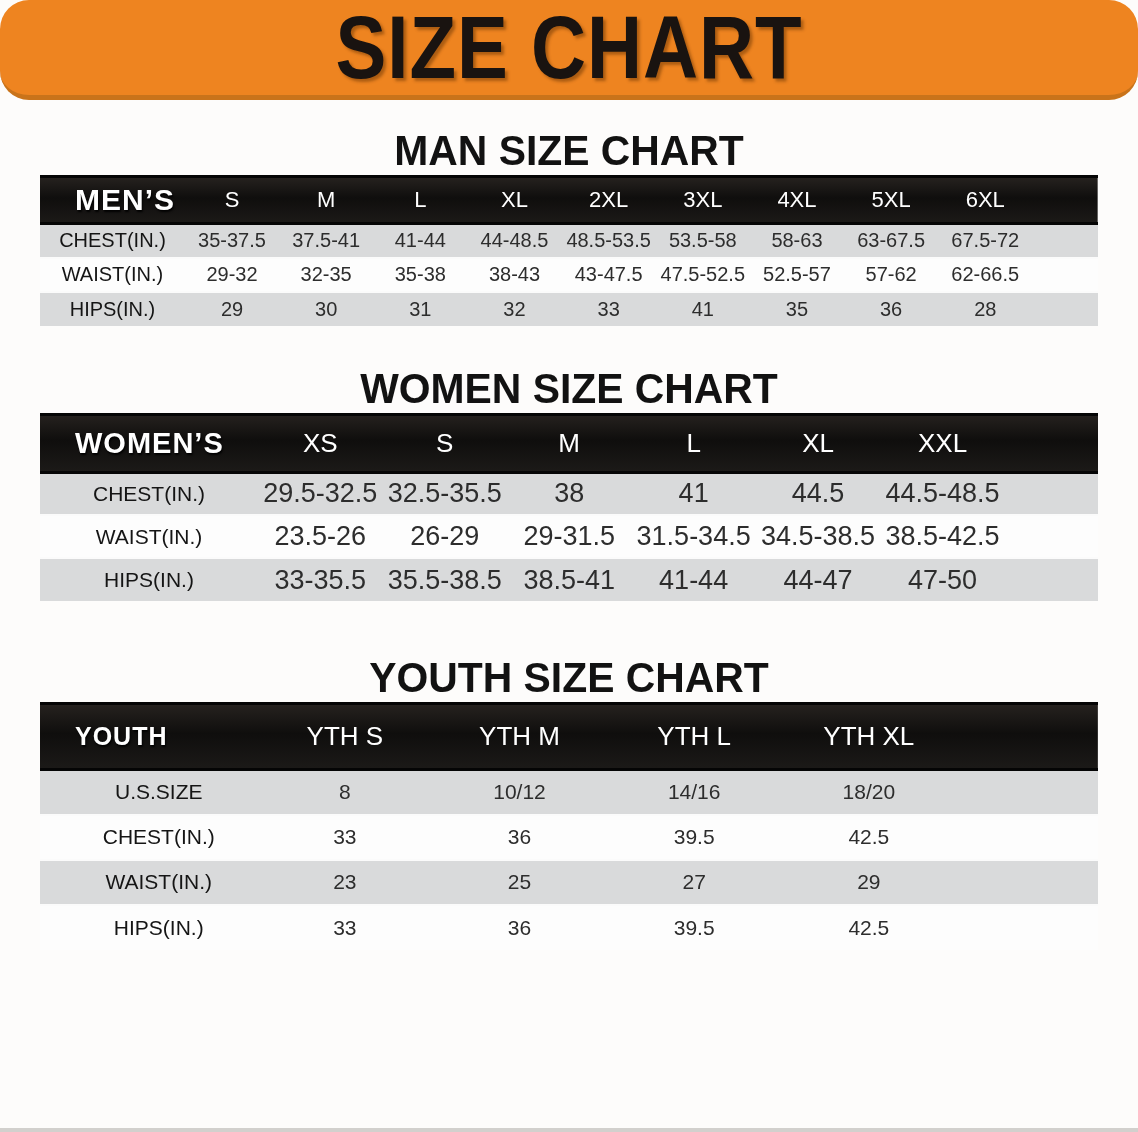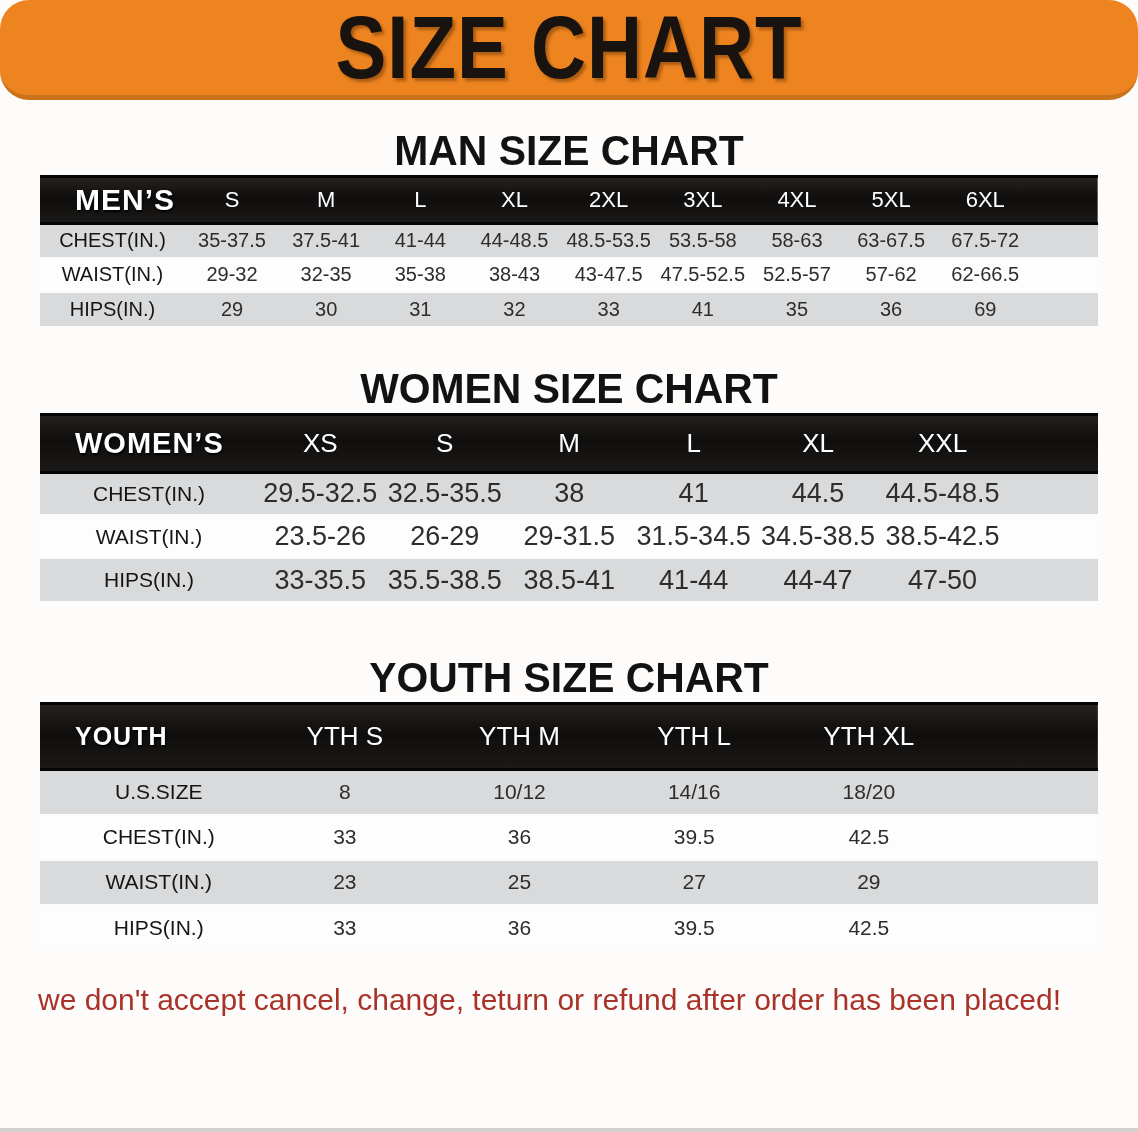--- a/index.html
+++ b/index.html
@@ -175,21 +175,21 @@
         <tr class="data-row">
           <th class="row-label">HIPS(IN.)</th>
           <td class="value-cell">29</td>
           <td class="value-cell">30</td>
           <td class="value-cell">31</td>
           <td class="value-cell">32</td>
           <td class="value-cell">33</td>
           <td class="value-cell">41</td>
           <td class="value-cell">35</td>
           <td class="value-cell">36</td>
-          <td class="value-cell">69</td>
+          <td class="value-cell">28</td>
           <td class="spacer-cell"></td>
         </tr>
       </tbody>
     </table>
 
   <div class="section-heading heading-women">WOMEN SIZE CHART</div>
   <table class="size-table women-table">
       <thead>
         <tr class="header-row">
           <th class="corner-cell">WOMEN’S</th>
@@ -278,17 +278,16 @@
           <td class="value-cell">33</td>
           <td class="value-cell">36</td>
           <td class="value-cell">39.5</td>
           <td class="value-cell">42.5</td>
           <td class="spacer-cell"></td>
         </tr>
       </tbody>
     </table>
 
   <div class="disclaimer">
-    <div>we don't accept cancel, change, teturn or refund after order has been placed!</div>
   </div>
 
   <div class="bottom-edge"></div>
 </div>
 
 </body></html>

